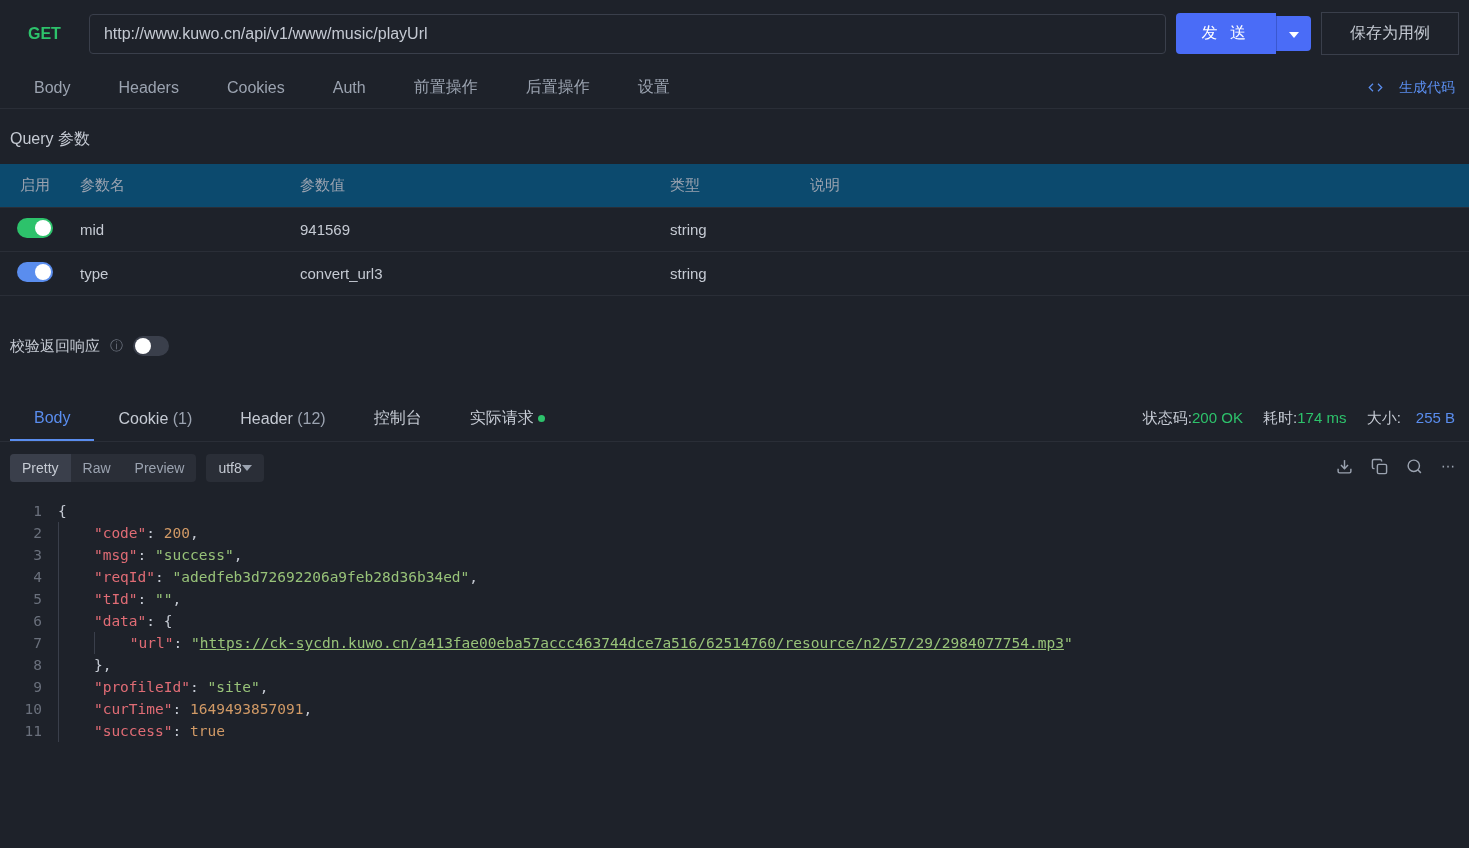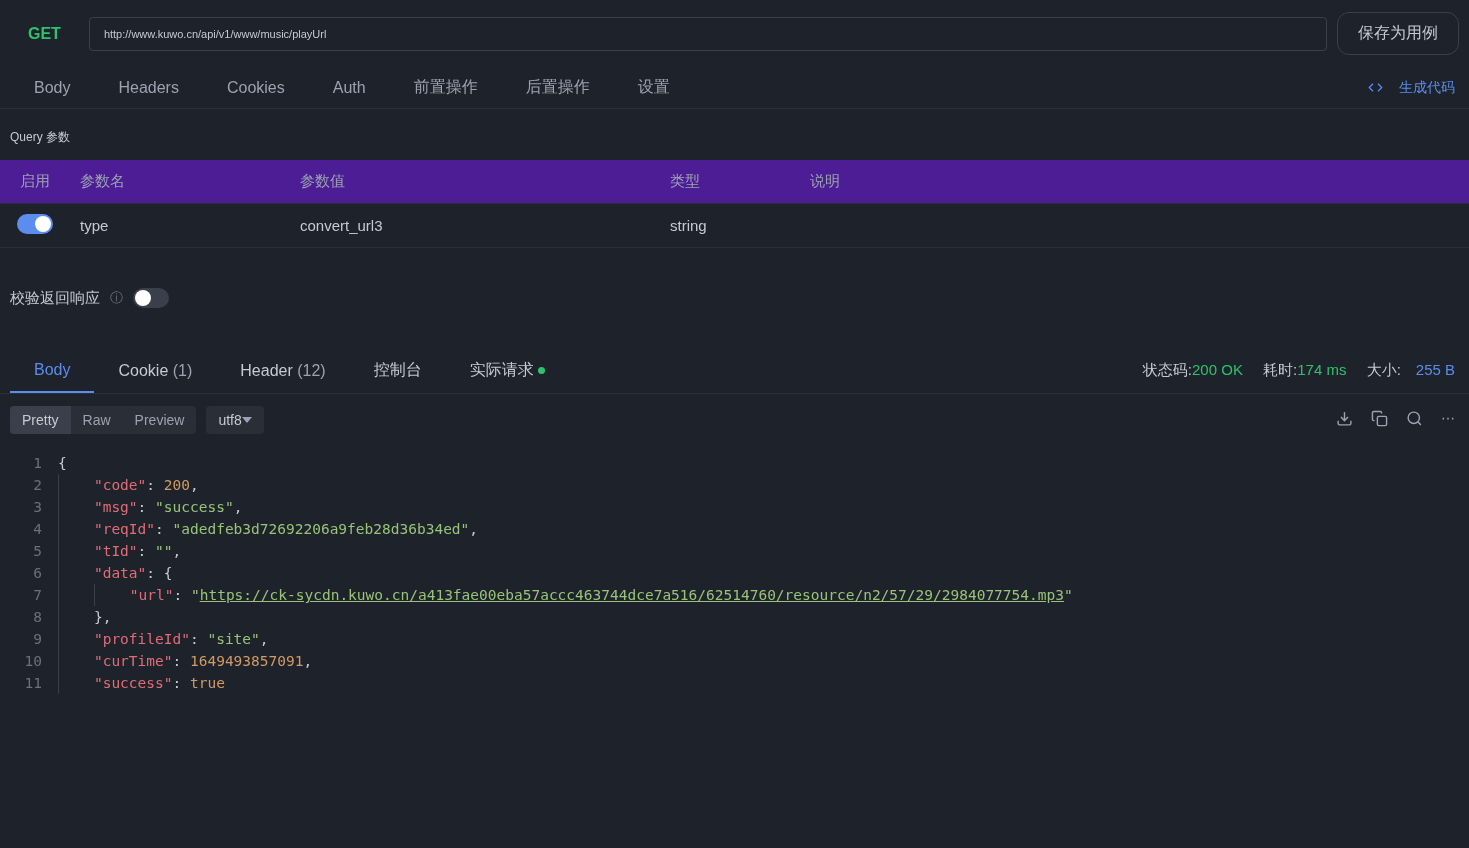--- a/index.html
+++ b/index.html
@@ -1,34 +1,34 @@
 <!DOCTYPE html>
 <html><head>
 <meta charset="utf-8">
 <style>
 * { margin: 0; padding: 0; box-sizing: border-box; }
 body { background: #1e222a; color: #c5cad3; font-family: -apple-system, BlinkMacSystemFont, "Segoe UI", sans-serif; font-size: 14px; width: 1469px; height: 848px; overflow: hidden; }
 
 .top-bar { display: flex; align-items: center; padding: 12px 10px; gap: 10px; }
 .method { color: #2dc26b; font-weight: 600; font-size: 16px; padding: 0 18px; }
-.url-input { flex: 1; background: #1e222a; border: 1px solid #3a3f4b; color: #c5cad3; padding: 10px 14px; font-size: 11px; border-radius: 4px; }
+.url-input { flex: 1; background: #1e222a; border: 1px solid #3a3f4b; color: #c5cad3; padding: 10px 14px; font-size: 16px; border-radius: 4px; }
 .btn-send { display: flex; align-items: center; }
 .btn-send-main { background: #4a6cf7; color: #fff; border: none; padding: 10px 26px; font-size: 16px; border-radius: 4px 0 0 4px; cursor: pointer; letter-spacing: 4px; }
 .btn-send-drop { background: #4a6cf7; color: #fff; border: none; border-left: 1px solid #3a58d0; padding: 10px 12px; border-radius: 0 4px 4px 0; cursor: pointer; }
-.btn-save { background: transparent; color: #c5cad3; border: 1px solid #3a3f4b; padding: 10px 20px; font-size: 16px; border-radius: 12px; cursor: pointer; }
+.btn-save { background: transparent; color: #c5cad3; border: 1px solid #3a3f4b; padding: 10px 28px; font-size: 16px; border-radius: 0; cursor: pointer; }
 
 .req-tabs { display: flex; align-items: center; padding: 0 10px; border-bottom: 1px solid #2a2e37; position: relative; }
 .req-tab { padding: 10px 24px; cursor: pointer; color: #9ba3b0; font-size: 16px; }
 .req-tab.active { color: #5a8dee; border-bottom: 2px solid #5a8dee; }
 .gen-code { position: absolute; right: 14px; color: #5a8dee; font-size: 14px; display: flex; align-items: center; gap: 16px; cursor: pointer; }
 
-.section-title { padding: 20px 10px 14px; color: #c5cad3; font-size: 12px; }
+.section-title { padding: 20px 10px 14px; color: #c5cad3; font-size: 16px; }
 
 .params-table { width: 100%; border-collapse: collapse; }
-.params-table th { text-align: left; padding: 12px 10px; font-weight: 400; color: #9ba3b0; background: #4c1d95; border-bottom: 1px solid #2a2e37; font-size: 15px; }
+.params-table th { text-align: left; padding: 12px 10px; font-weight: 400; color: #9ba3b0; background: #0c4a6e; border-bottom: 1px solid #2a2e37; font-size: 15px; }
 .params-table td { padding: 10px 10px; border-bottom: 1px solid #2a2e37; color: #c5cad3; font-size: 15px; }
 .params-table th:first-child, .params-table td:first-child { width: 70px; text-align: center; }
 
 .toggle { width: 36px; height: 20px; border-radius: 10px; position: relative; display: inline-block; cursor: pointer; }
 .toggle::after { content: ""; position: absolute; width: 16px; height: 16px; background: #fff; border-radius: 50%; top: 2px; }
 .toggle.on-green { background: #2dc26b; }
 .toggle.on-blue { background: #5a8dee; }
 .toggle.on-green::after, .toggle.on-blue::after { right: 2px; }
 .toggle.off { background: #3a3f4b; }
 .toggle.off::after { left: 2px; }
@@ -66,20 +66,24 @@
 a.link { color: #98c379; text-decoration: underline; }
 
 .chevron-down { display: inline-block; width: 0; height: 0; border-left: 5px solid transparent; border-right: 5px solid transparent; border-top: 6px solid currentColor; }
 </style>
 </head>
 <body>
 
 <div class="top-bar">
   <div class="method">GET</div>
   <input class="url-input" value="http://www.kuwo.cn/api/v1/www/music/playUrl" style="">
+  <div class="btn-send">
+    <button class="btn-send-main">发 送</button>
+    <button class="btn-send-drop"><span class="chevron-down"></span></button>
+  </div>
   <button class="btn-save">保存为用例</button>
 </div>
 
 <div class="req-tabs">
   <div class="req-tab">Body</div>
   <div class="req-tab">Headers</div>
   <div class="req-tab">Cookies</div>
   <div class="req-tab">Auth</div>
   <div class="req-tab">前置操作</div>
   <div class="req-tab">后置操作</div>
@@ -99,20 +103,27 @@
   <thead>
     <tr>
       <th>启用</th>
       <th style="width:220px">参数名</th>
       <th style="width:370px">参数值</th>
       <th style="width:140px">类型</th>
       <th>说明</th>
     </tr>
   </thead>
   <tbody>
+    <tr>
+      <td><span class="toggle on-green"></span></td>
+      <td>mid</td>
+      <td>941569</td>
+      <td>string</td>
+      <td></td>
+    </tr>
     <tr>
       <td><span class="toggle on-blue"></span></td>
       <td>type</td>
       <td>convert_url3</td>
       <td>string</td>
       <td></td>
     </tr>
   </tbody>
 </table>
 

